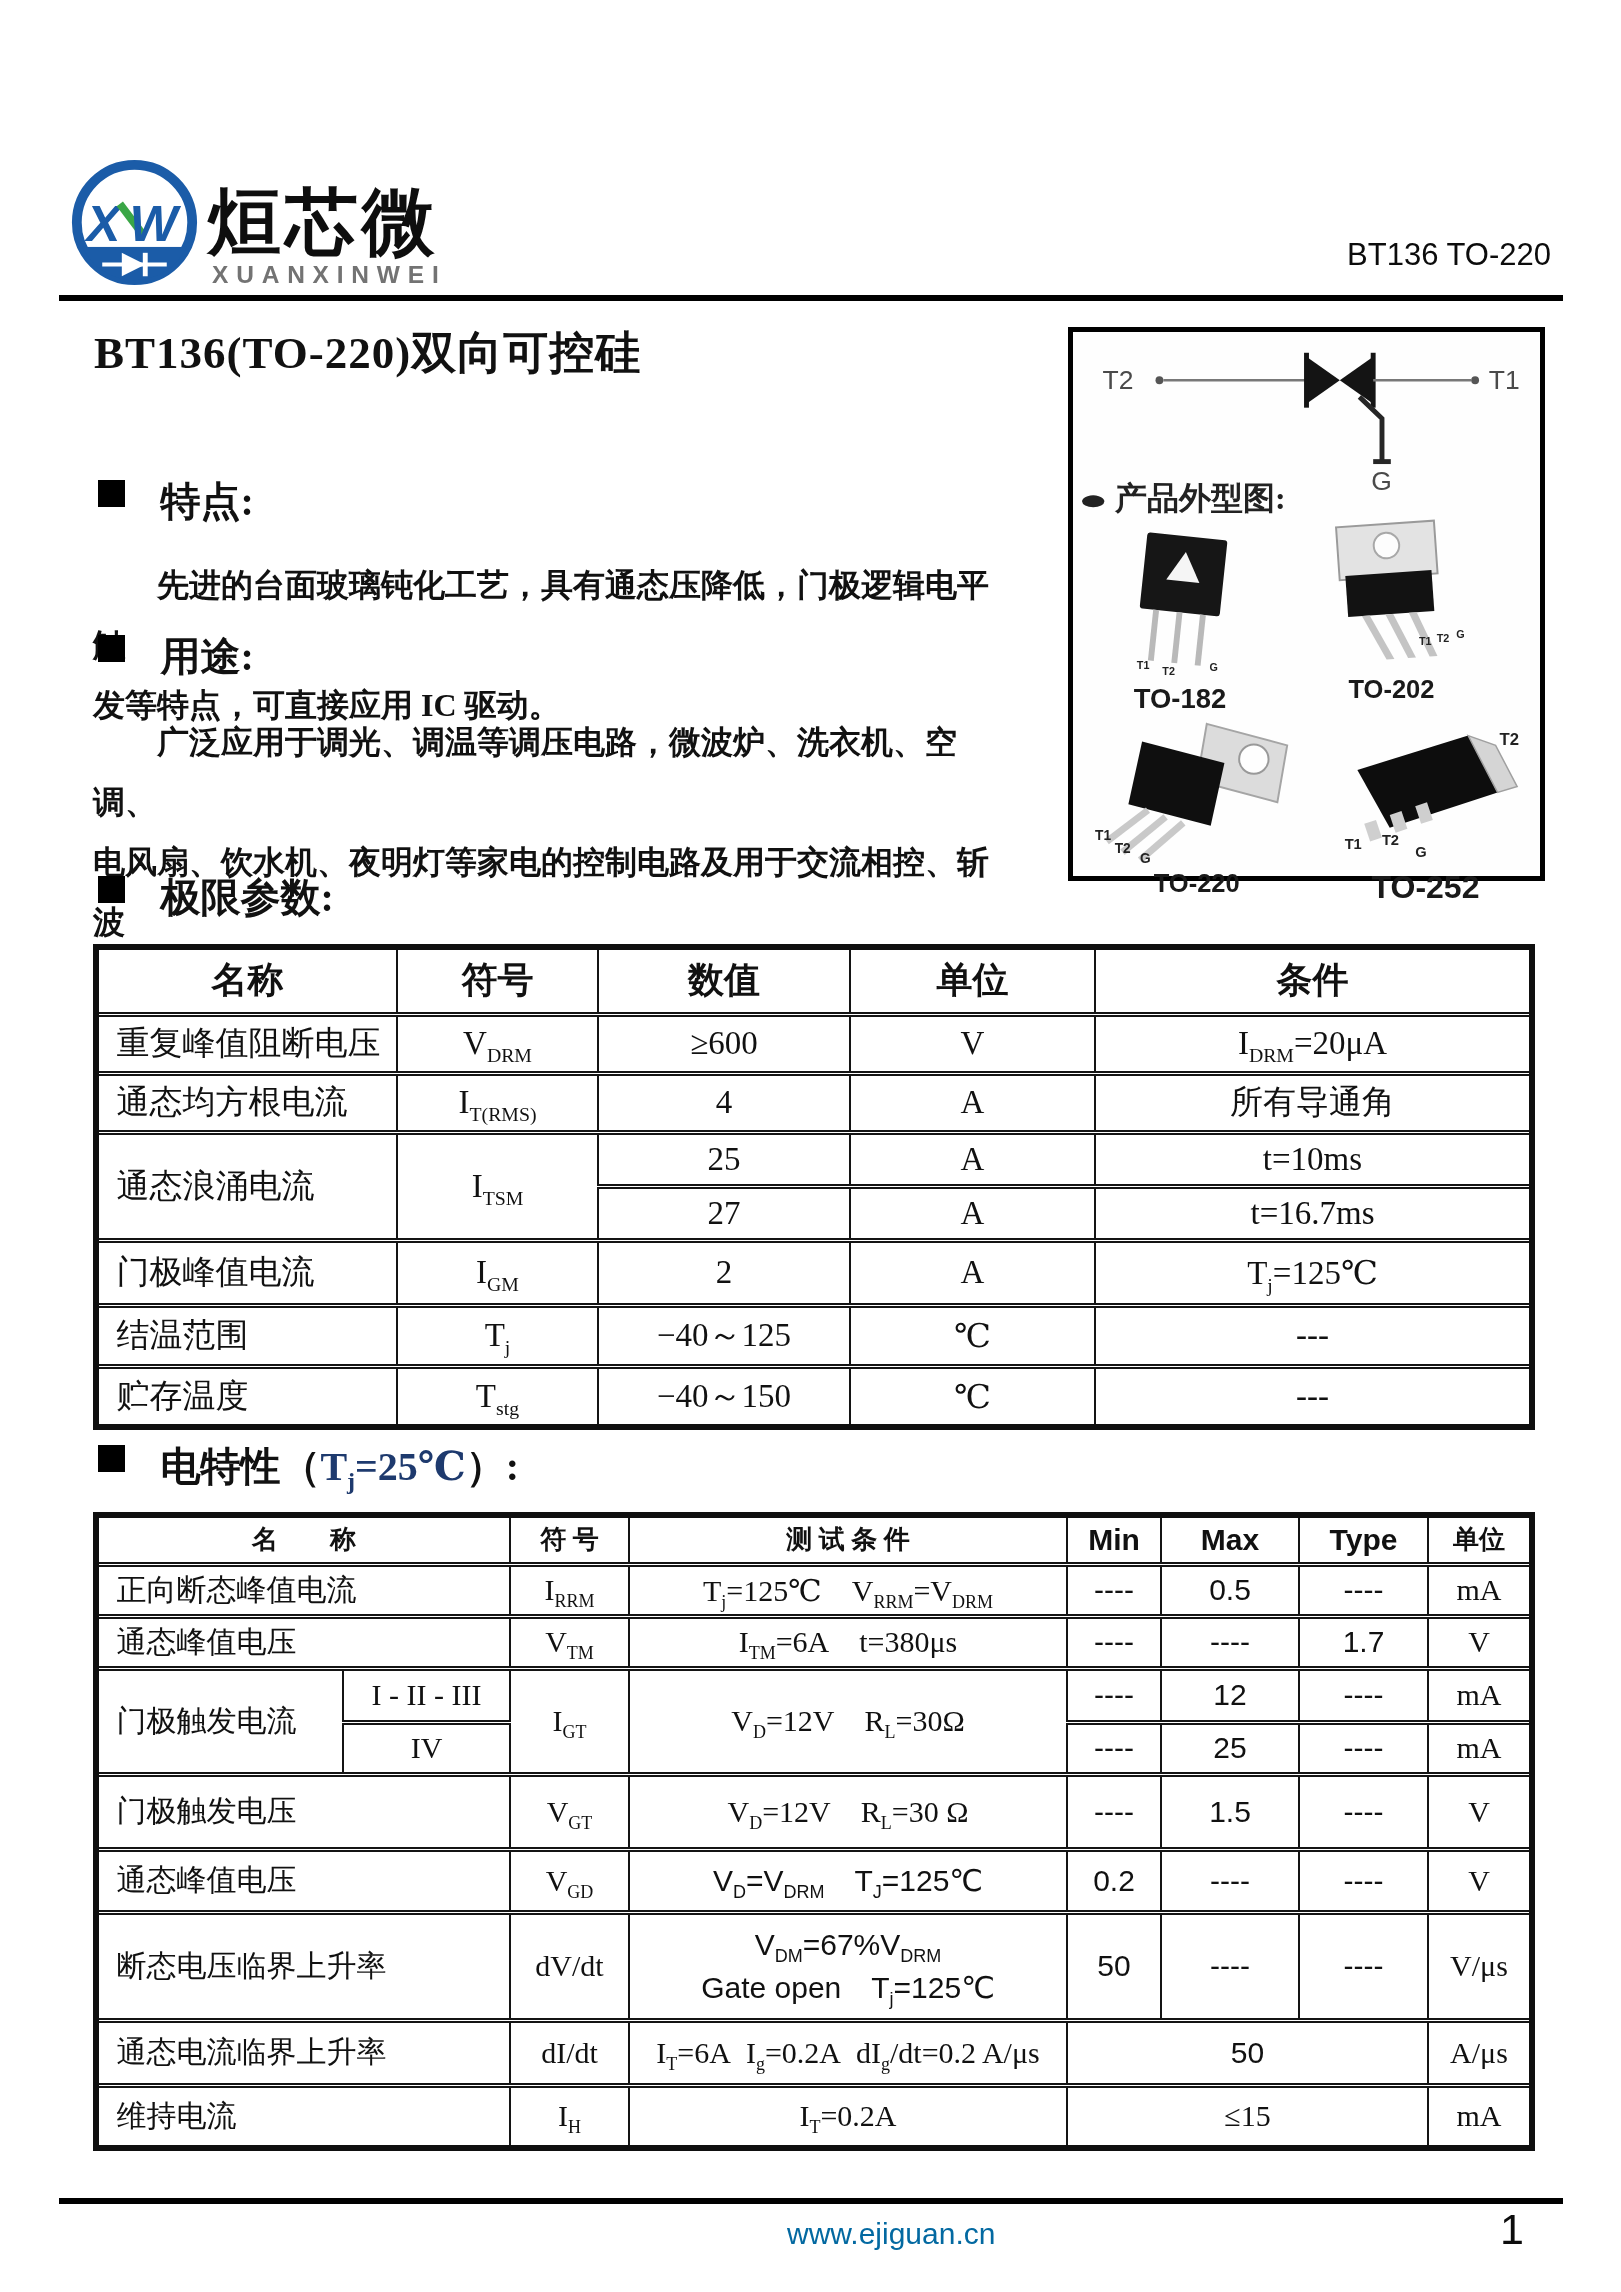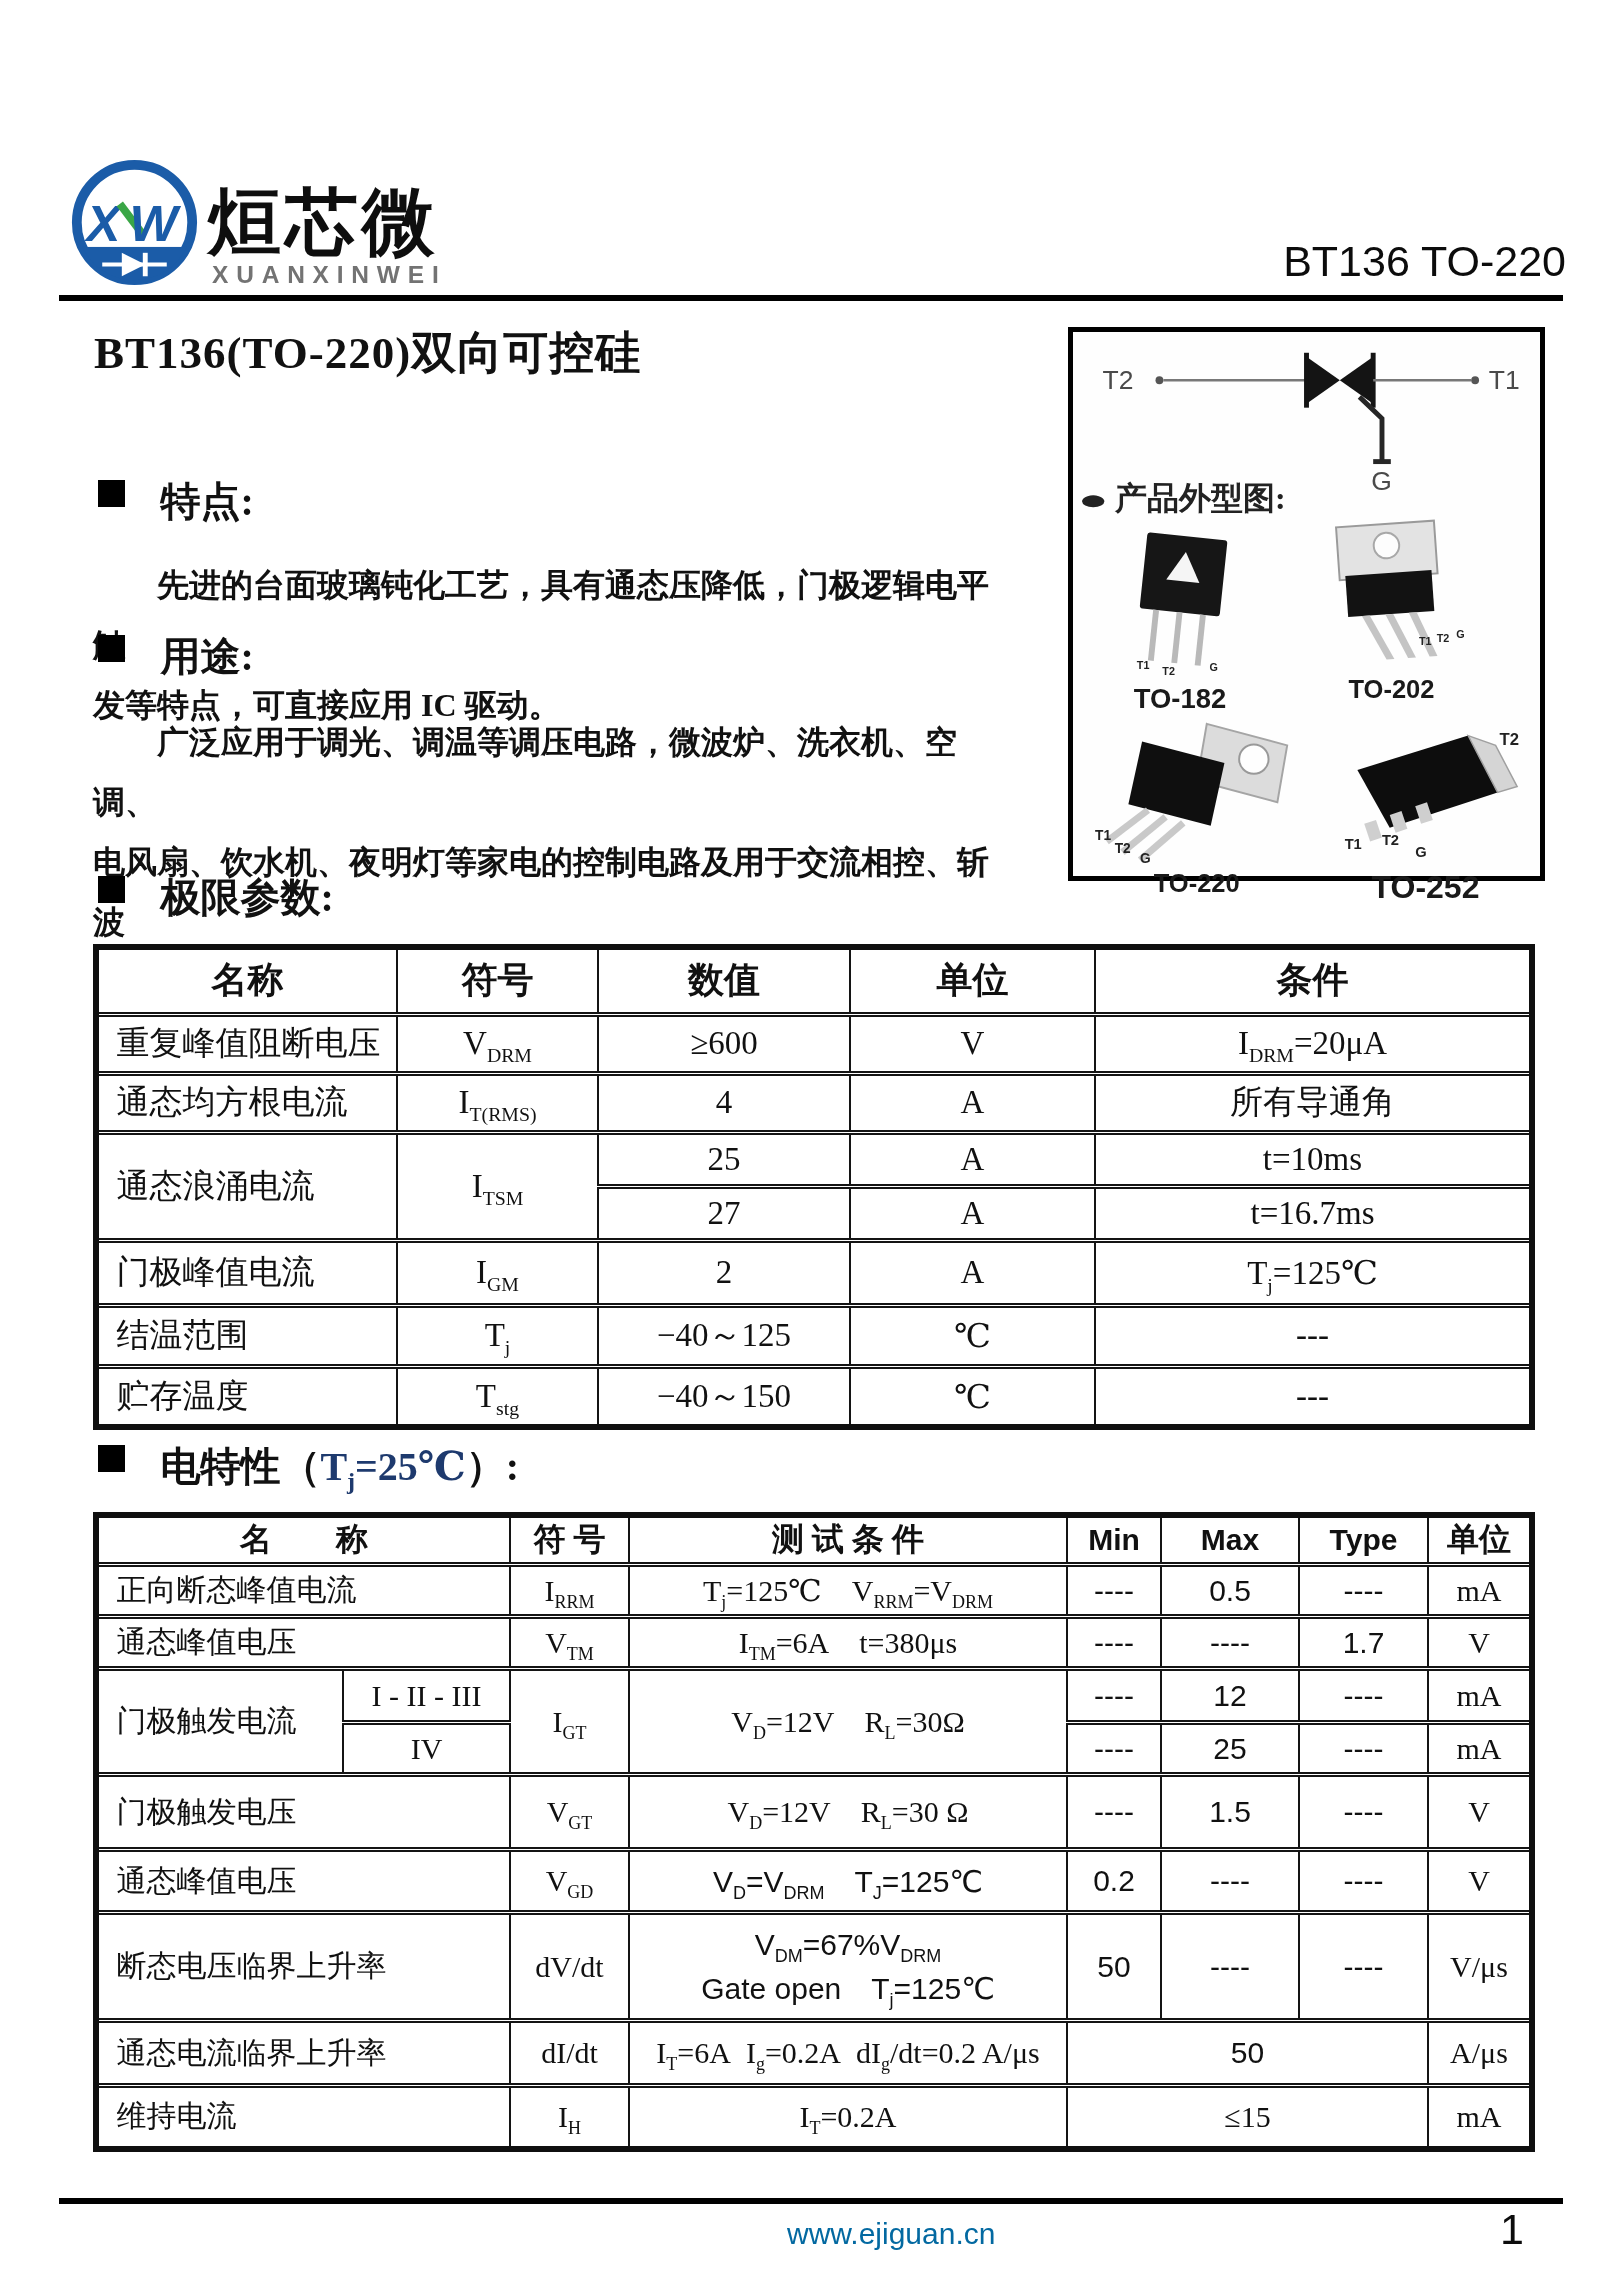--- a/index.html
+++ b/index.html
@@ -10,22 +10,22 @@
     overflow:hidden;
   }
   sub { font-size:0.6em; line-height:0; }
 
   
   .logo-mark { position:absolute; left:69px; top:157px; width:131px; height:131px; }
   .company-cn { position:absolute; left:208px; top:174px; font-family:"Liberation Sans","DejaVu Sans",sans-serif;
                 font-weight:bold; font-size:73px; letter-spacing:3.9px; color:#0e0e0e; }
   .company-en { position:absolute; left:212px; top:261px; font-family:"Liberation Sans","DejaVu Sans",sans-serif;
                 font-weight:bold; font-size:24.5px; letter-spacing:7.8px; color:#737373; }
-  .doc-code { position:absolute; right:55px; top:237px; font-family:"Liberation Sans","DejaVu Sans",sans-serif;
-              font-size:43px; color:#0c0c0c; }
+  .doc-code { position:absolute; right:70px; top:237px; font-family:"Liberation Sans","DejaVu Sans",sans-serif;
+              font-size:31px; color:#0c0c0c; }
   .header-rule { position:absolute; left:59px; top:295px; width:1504px; height:5.9px; background:#000; }
 
   
   .page-title { position:absolute; left:94px; top:323px; font-size:45px; font-weight:bold; letter-spacing:1px; }
   .sec-heading { position:absolute; left:98px; font-size:40px; font-weight:bold; }
   .sec-heading .bullet { display:inline-block; width:27.4px; height:27.4px; background:#000; margin-right:35px; vertical-align:7.8px; }
   .navy { color:#1e3a6e; }
   .body-par { position:absolute; left:93px; width:902px; font-size:32px; font-weight:bold; line-height:60px; }
   .body-par .indent { text-indent:2em; }
 
@@ -45,21 +45,21 @@
   .ds-table td, .ds-table th {
     border-left:2.9px solid #141414; border-right:2.9px solid #141414;
     border-top:5.9px double #141414; border-bottom:5.9px double #141414;
     text-align:center; vertical-align:middle; padding:0; font-weight:normal;
     overflow:hidden;
   }
   .t1 { top:944px; width:1436px; }
   .t2 { top:1512px; width:1436px; }
   .t1 th { font-size:36px; font-weight:bold; }
   .t1 td { font-size:33px; }
-  .t2 th { font-size:32px; font-weight:bold; }
+  .t2 th { font-size:26px; font-weight:bold; }
   .t2 td { font-size:30px; }
   .t2 th.en { font-family:"Liberation Sans","DejaVu Sans",sans-serif; font-size:30px; }
   .name { text-align:left !important; padding-left:17.6px !important; }
   .num { font-family:"Liberation Sans","DejaVu Sans",sans-serif; }
   .cond2 { line-height:1.45; }
 
   
   .footer-rule { position:absolute; left:59px; top:2198px; width:1504px; height:5.9px; background:#000; }
   .site { position:absolute; left:787px; top:2217px; font-family:"Liberation Sans","DejaVu Sans",sans-serif; font-size:30px; color:#0369a1; }
   .pageno { position:absolute; left:1500px; top:2205px; font-family:"Liberation Sans","DejaVu Sans",sans-serif; font-size:43px; color:#0c0c0c; }

